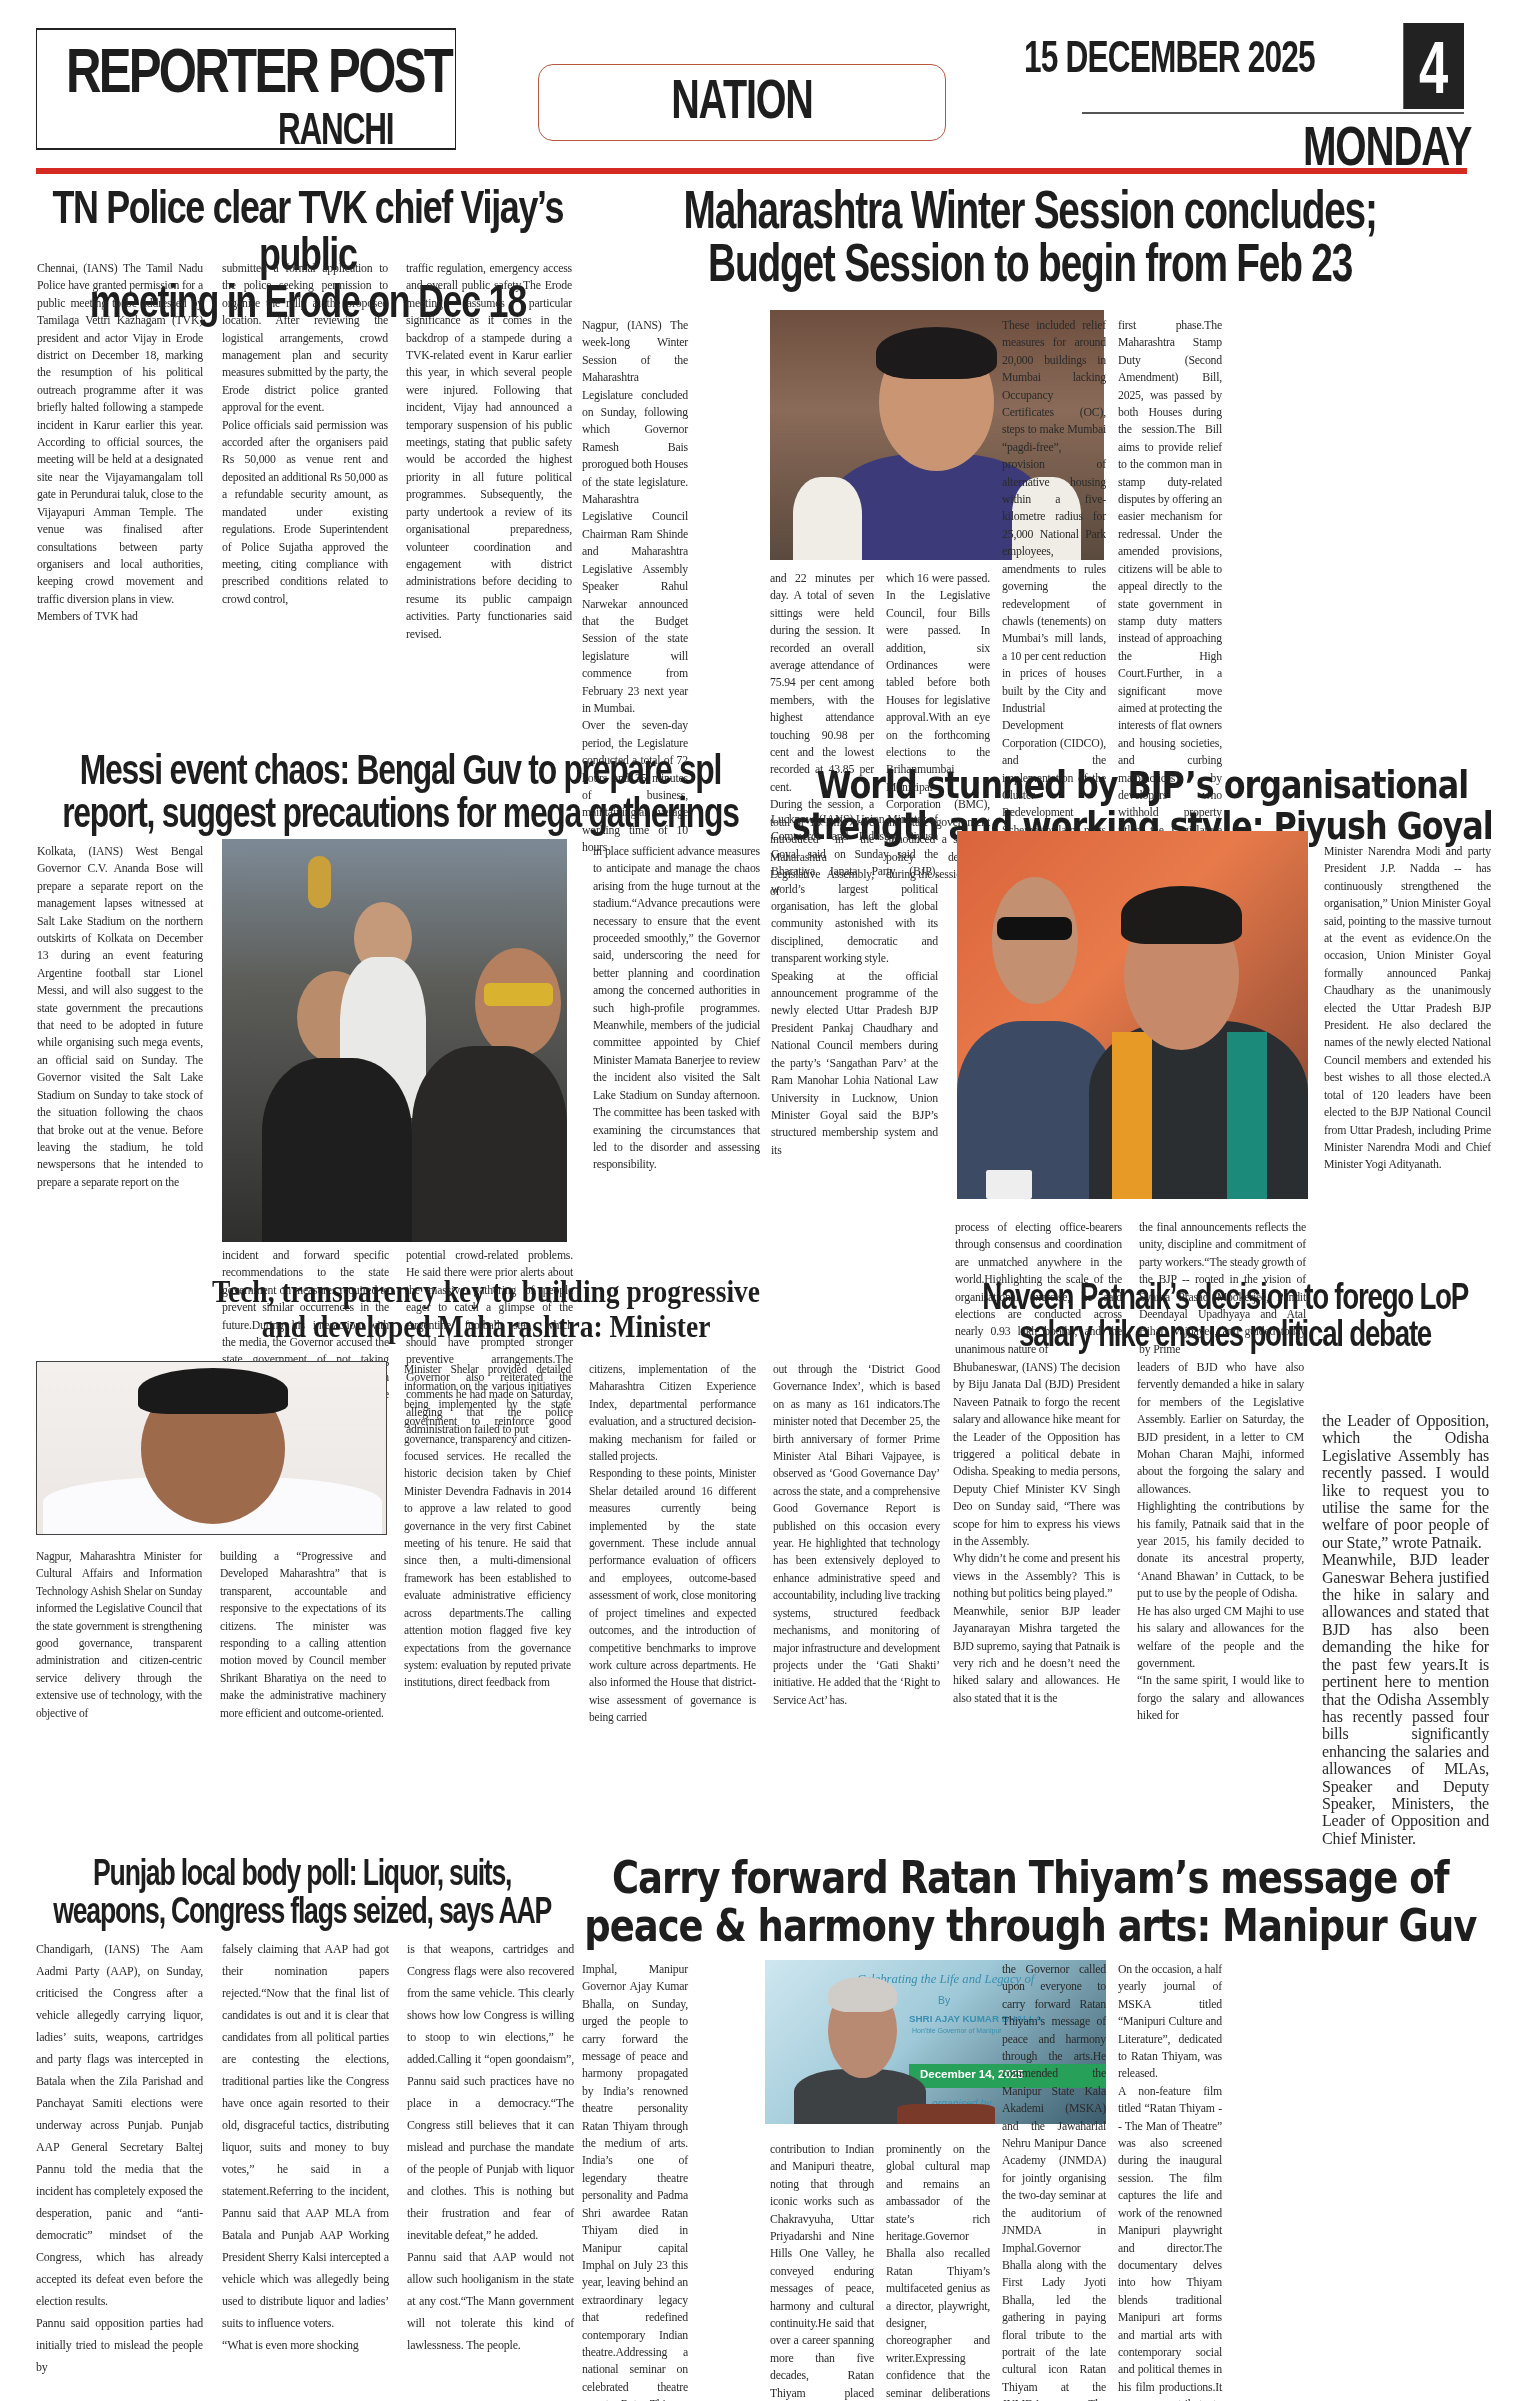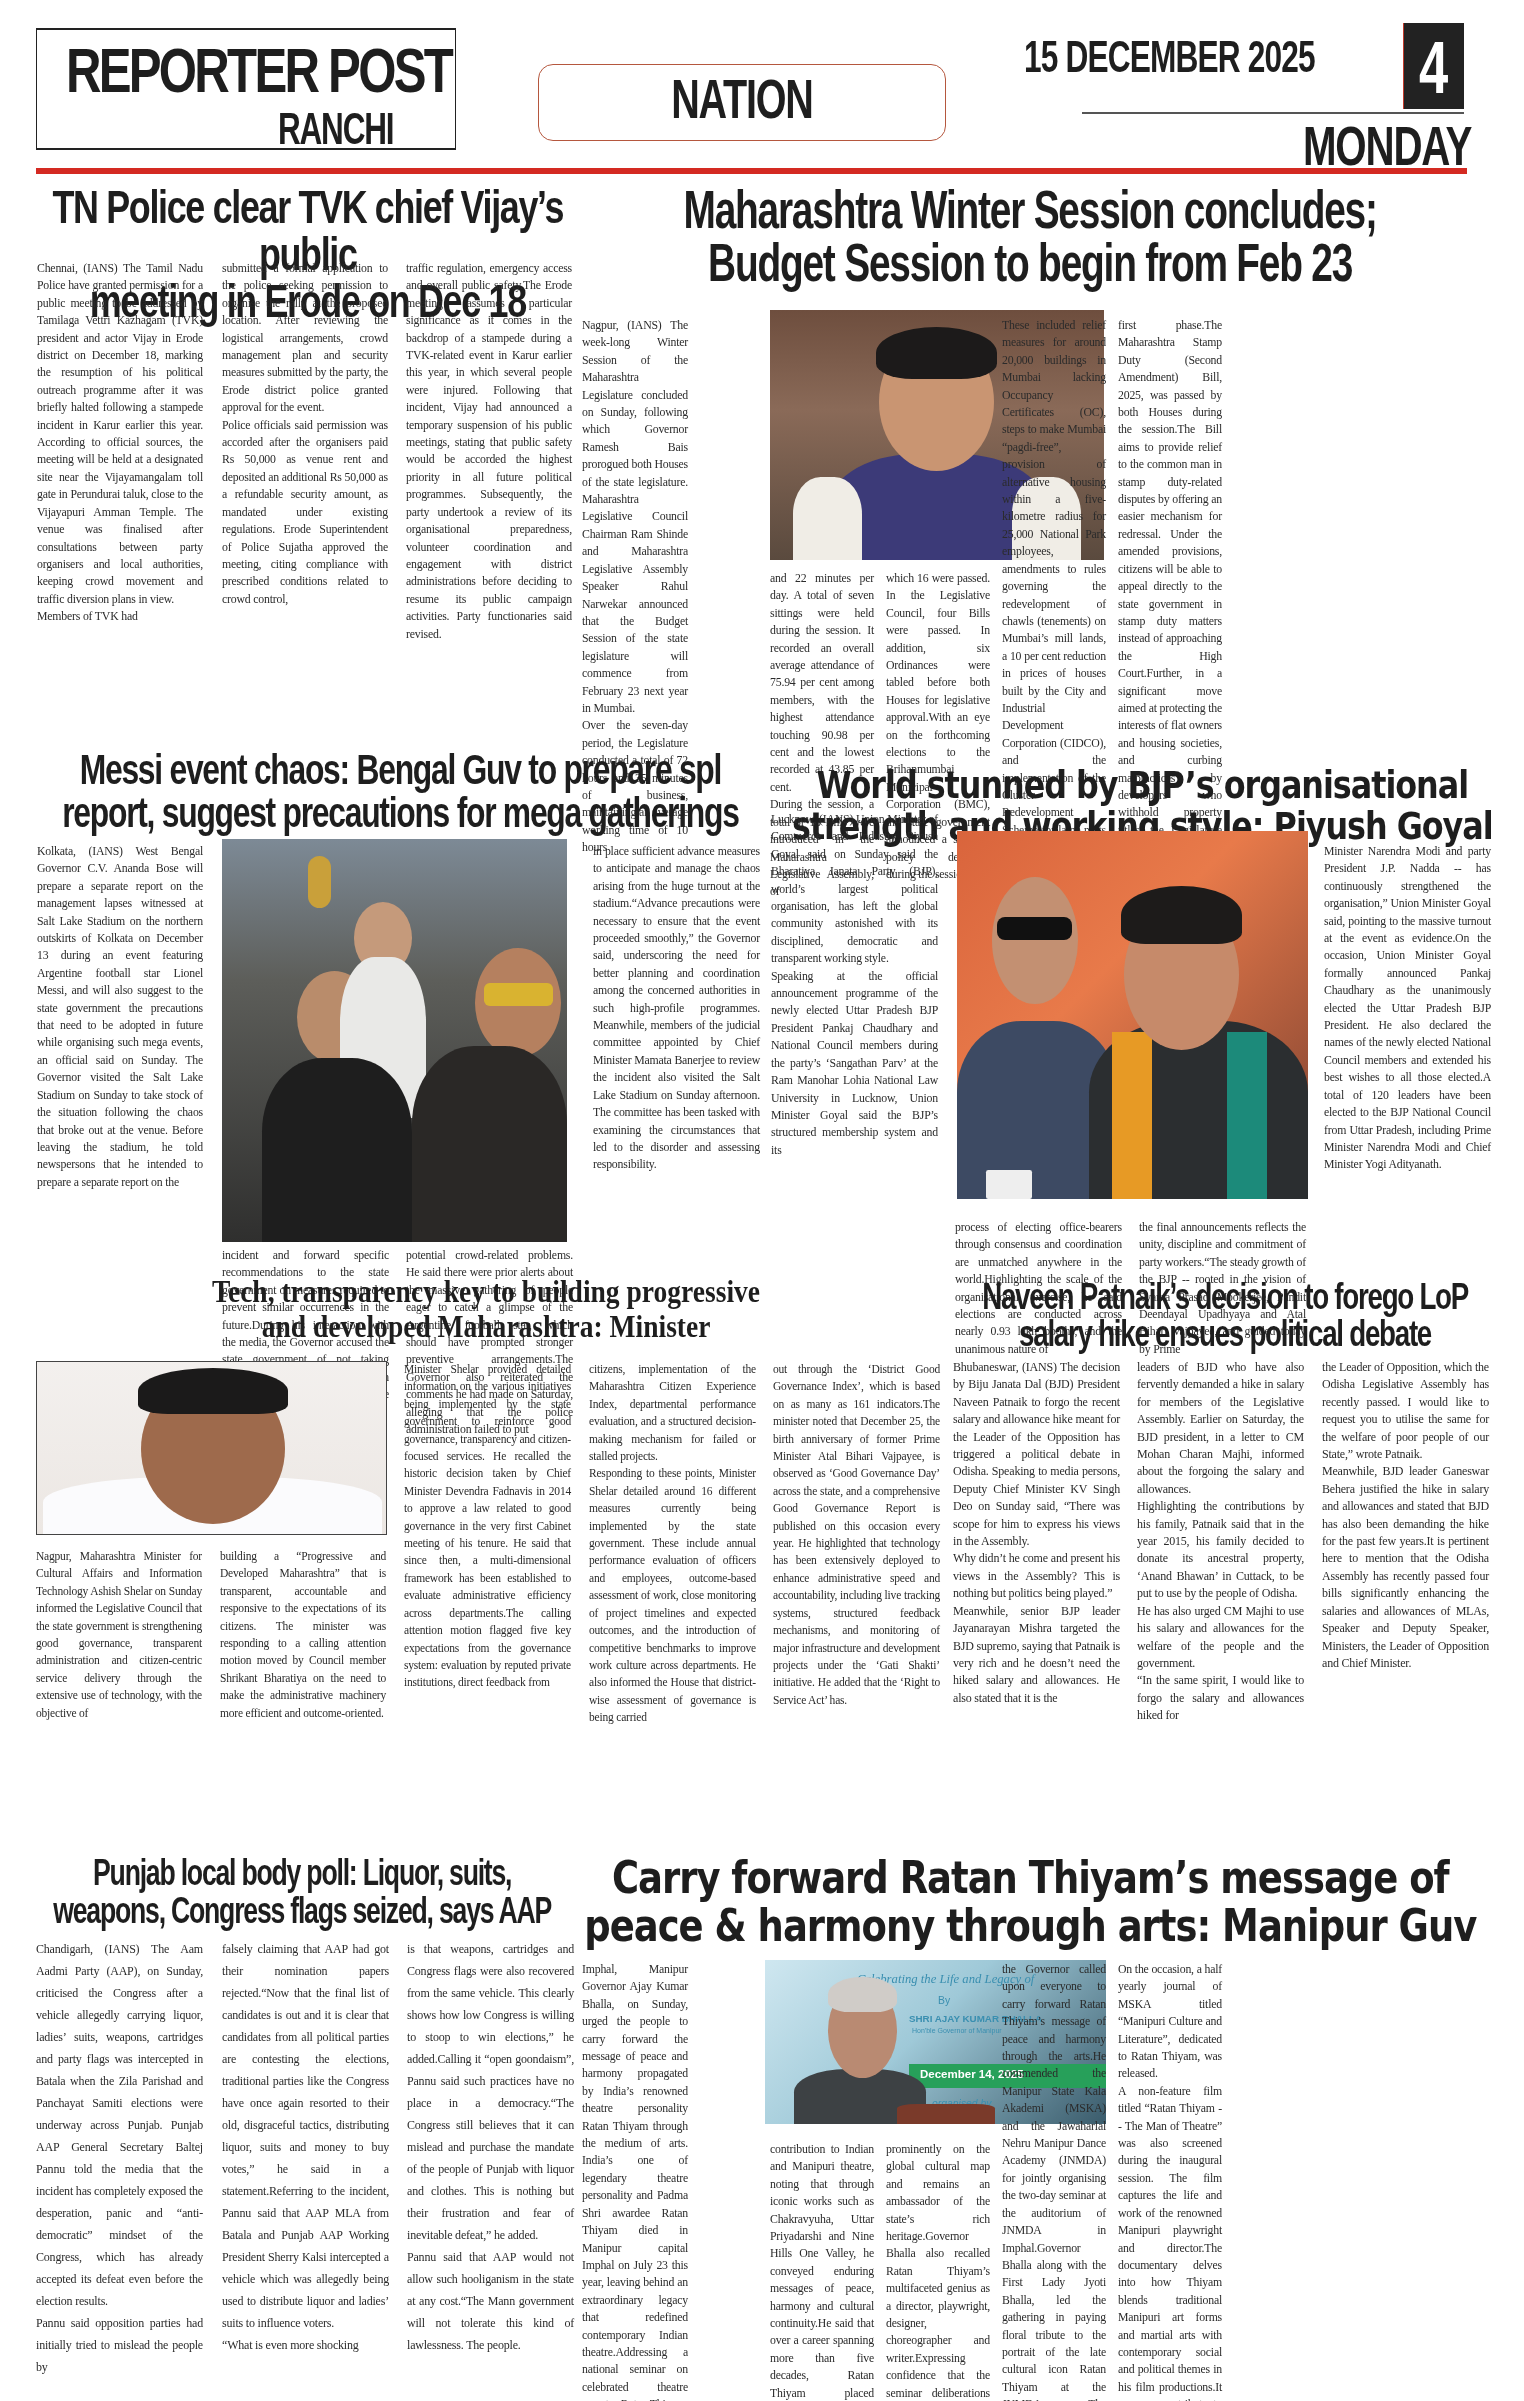--- a/index.html
+++ b/index.html
@@ -163,21 +163,21 @@
     <span>salary hike ensues political debate</span>
   </span>
 </div>
 <div class="col" style="left:953px; top:1359px; width:167px; white-space:pre-line; font-size:12px;">Bhubaneswar, (IANS) The decision by Biju Janata Dal (BJD) President Naveen Patnaik to forgo the recent salary and allowance hike meant for the Leader of the Opposition has triggered a political debate in Odisha. Speaking to media persons, Deputy Chief Minister KV Singh Deo on Sunday said, “There was scope for him to express his views in the Assembly.
 Why didn’t he come and present his views in the Assembly? This is nothing but politics being played.”
 Meanwhile, senior BJP leader Jayanarayan Mishra targeted the BJD supremo, saying that Patnaik is very rich and he doesn’t need the hiked salary and allowances. He also stated that it is the</div>
 <div class="col" style="left:1137px; top:1359px; width:167px; white-space:pre-line; font-size:12px;">leaders of BJD who have also fervently demanded a hike in salary for members of the Legislative Assembly. Earlier on Saturday, the BJD president, in a letter to CM Mohan Charan Majhi, informed about the forgoing the salary and allowances.
 Highlighting the contributions by his family, Patnaik said that in the year 2015, his family decided to donate its ancestral property, ‘Anand Bhawan’ in Cuttack, to be put to use by the people of Odisha.
 He has also urged CM Majhi to use his salary and allowances for the welfare of the people and the government.
 “In the same spirit, I would like to forgo the salary and allowances hiked for</div>
-<div class="col" style="left:1322px; top:1359px; width:167px; white-space:pre-line; font-size:12px;">the Leader of Opposition, which the Odisha Legislative Assembly has recently passed. I would like to request you to utilise the same for the welfare of poor people of our State,” wrote Patnaik.
+<div class="col" style="left:1322px; top:1412px; width:167px; white-space:pre-line; font-size:16px;">the Leader of Opposition, which the Odisha Legislative Assembly has recently passed. I would like to request you to utilise the same for the welfare of poor people of our State,” wrote Patnaik.
 Meanwhile, BJD leader Ganeswar Behera justified the hike in salary and allowances and stated that BJD has also been demanding the hike for the past few years.It is pertinent here to mention that the Odisha Assembly has recently passed four bills significantly enhancing the salaries and allowances of MLAs, Speaker and Deputy Speaker, Ministers, the Leader of Opposition and Chief Minister.</div>
 
 <div class="hl hl-condensed" style="left:29px; top:1854px; width:547px; font-size:37px; line-height:1.02;">
   <span class="inner" style="transform:scaleX(0.72); width:139%; margin-left:-19.5%;">
     <span>Punjab local body poll: Liquor, suits,</span><br>
     <span>weapons, Congress flags seized, says AAP</span>
   </span>
 </div>
 <div class="col" style="left:36px; top:1938px; width:167px; white-space:pre-line; font-size:12px; line-height:22px;">Chandigarh, (IANS) The Aam Aadmi Party (AAP), on Sunday, criticised the Congress after a vehicle allegedly carrying liquor, ladies’ suits, weapons, cartridges and party flags was intercepted in Batala when the Zila Parishad and Panchayat Samiti elections were underway across Punjab. Punjab AAP General Secretary Baltej Pannu told the media that the incident has completely exposed the desperation, panic and “anti-democratic” mindset of the Congress, which has already accepted its defeat even before the election results.
 Pannu said opposition parties had initially tried to mislead the people by</div>

